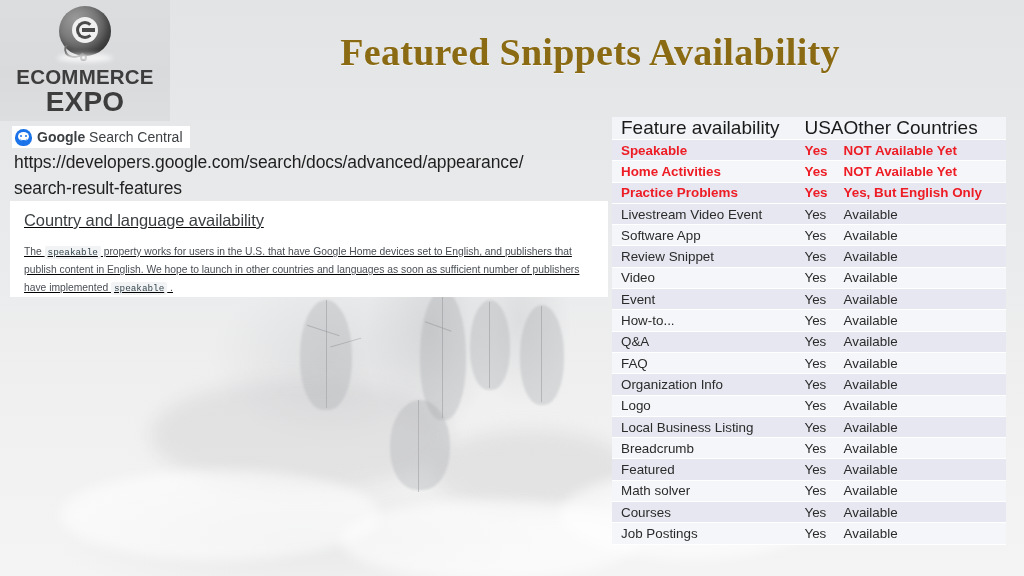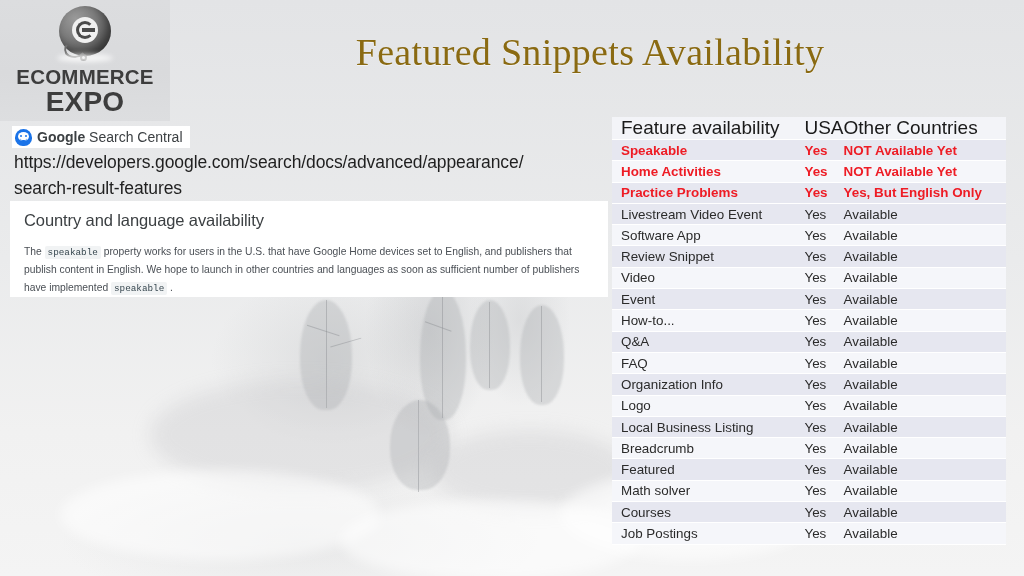--- a/index.html
+++ b/index.html
@@ -57,21 +57,21 @@
     filter: blur(9px);
   }
 
   
   .slide-title {
     position: absolute;
     left: 180px; top: 30px;
     width: 820px;
     text-align: center;
     font-family: "Liberation Serif", serif;
-    font-weight: normal;
+    font-weight: bold;
     font-size: 38px;
     letter-spacing: 0.3px;
     color: #8a6a12;
     text-shadow: 0 1px 0 rgba(255,255,255,0.5);
   }
 
   
   .logo-panel {
     position: absolute;
     left: 0; top: 0;
@@ -216,20 +216,21 @@
     letter-spacing: -0.1px;
   }
 
   
   .doc-card {
     position: absolute;
     left: 10px; top: 201px;
     width: 598px; height: 96px;
     background: #ffffff;
     padding: 10px 14px 0 14px;
+    text-decoration: underline;
   }
   .doc-heading {
     font-family: "Liberation Sans", sans-serif;
     font-size: 16.5px;
     color: #3c4043;
     letter-spacing: -0.1px;
     margin-bottom: 13px;
   }
   .doc-body {
     font-family: "Liberation Sans", sans-serif;

